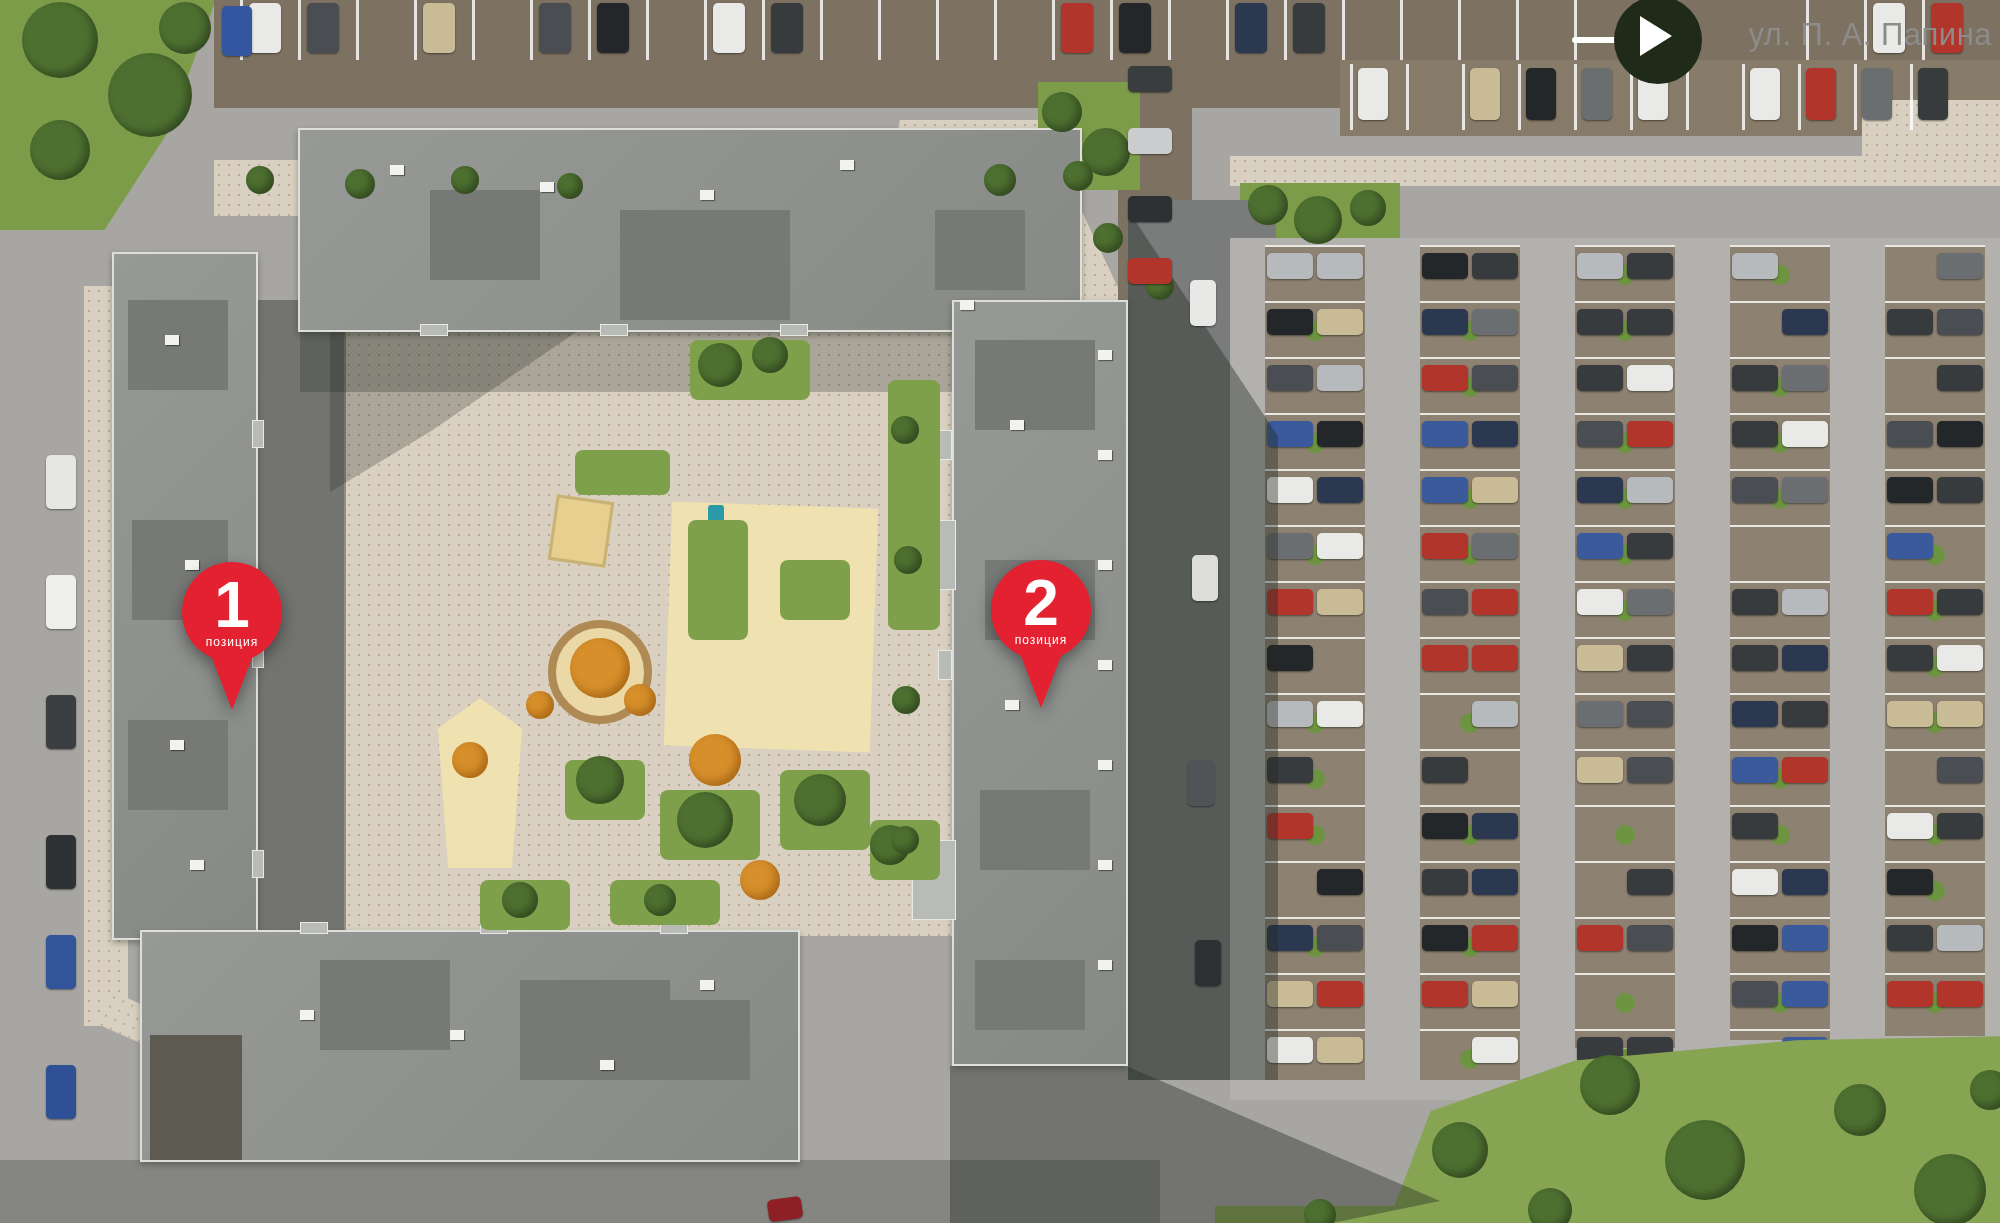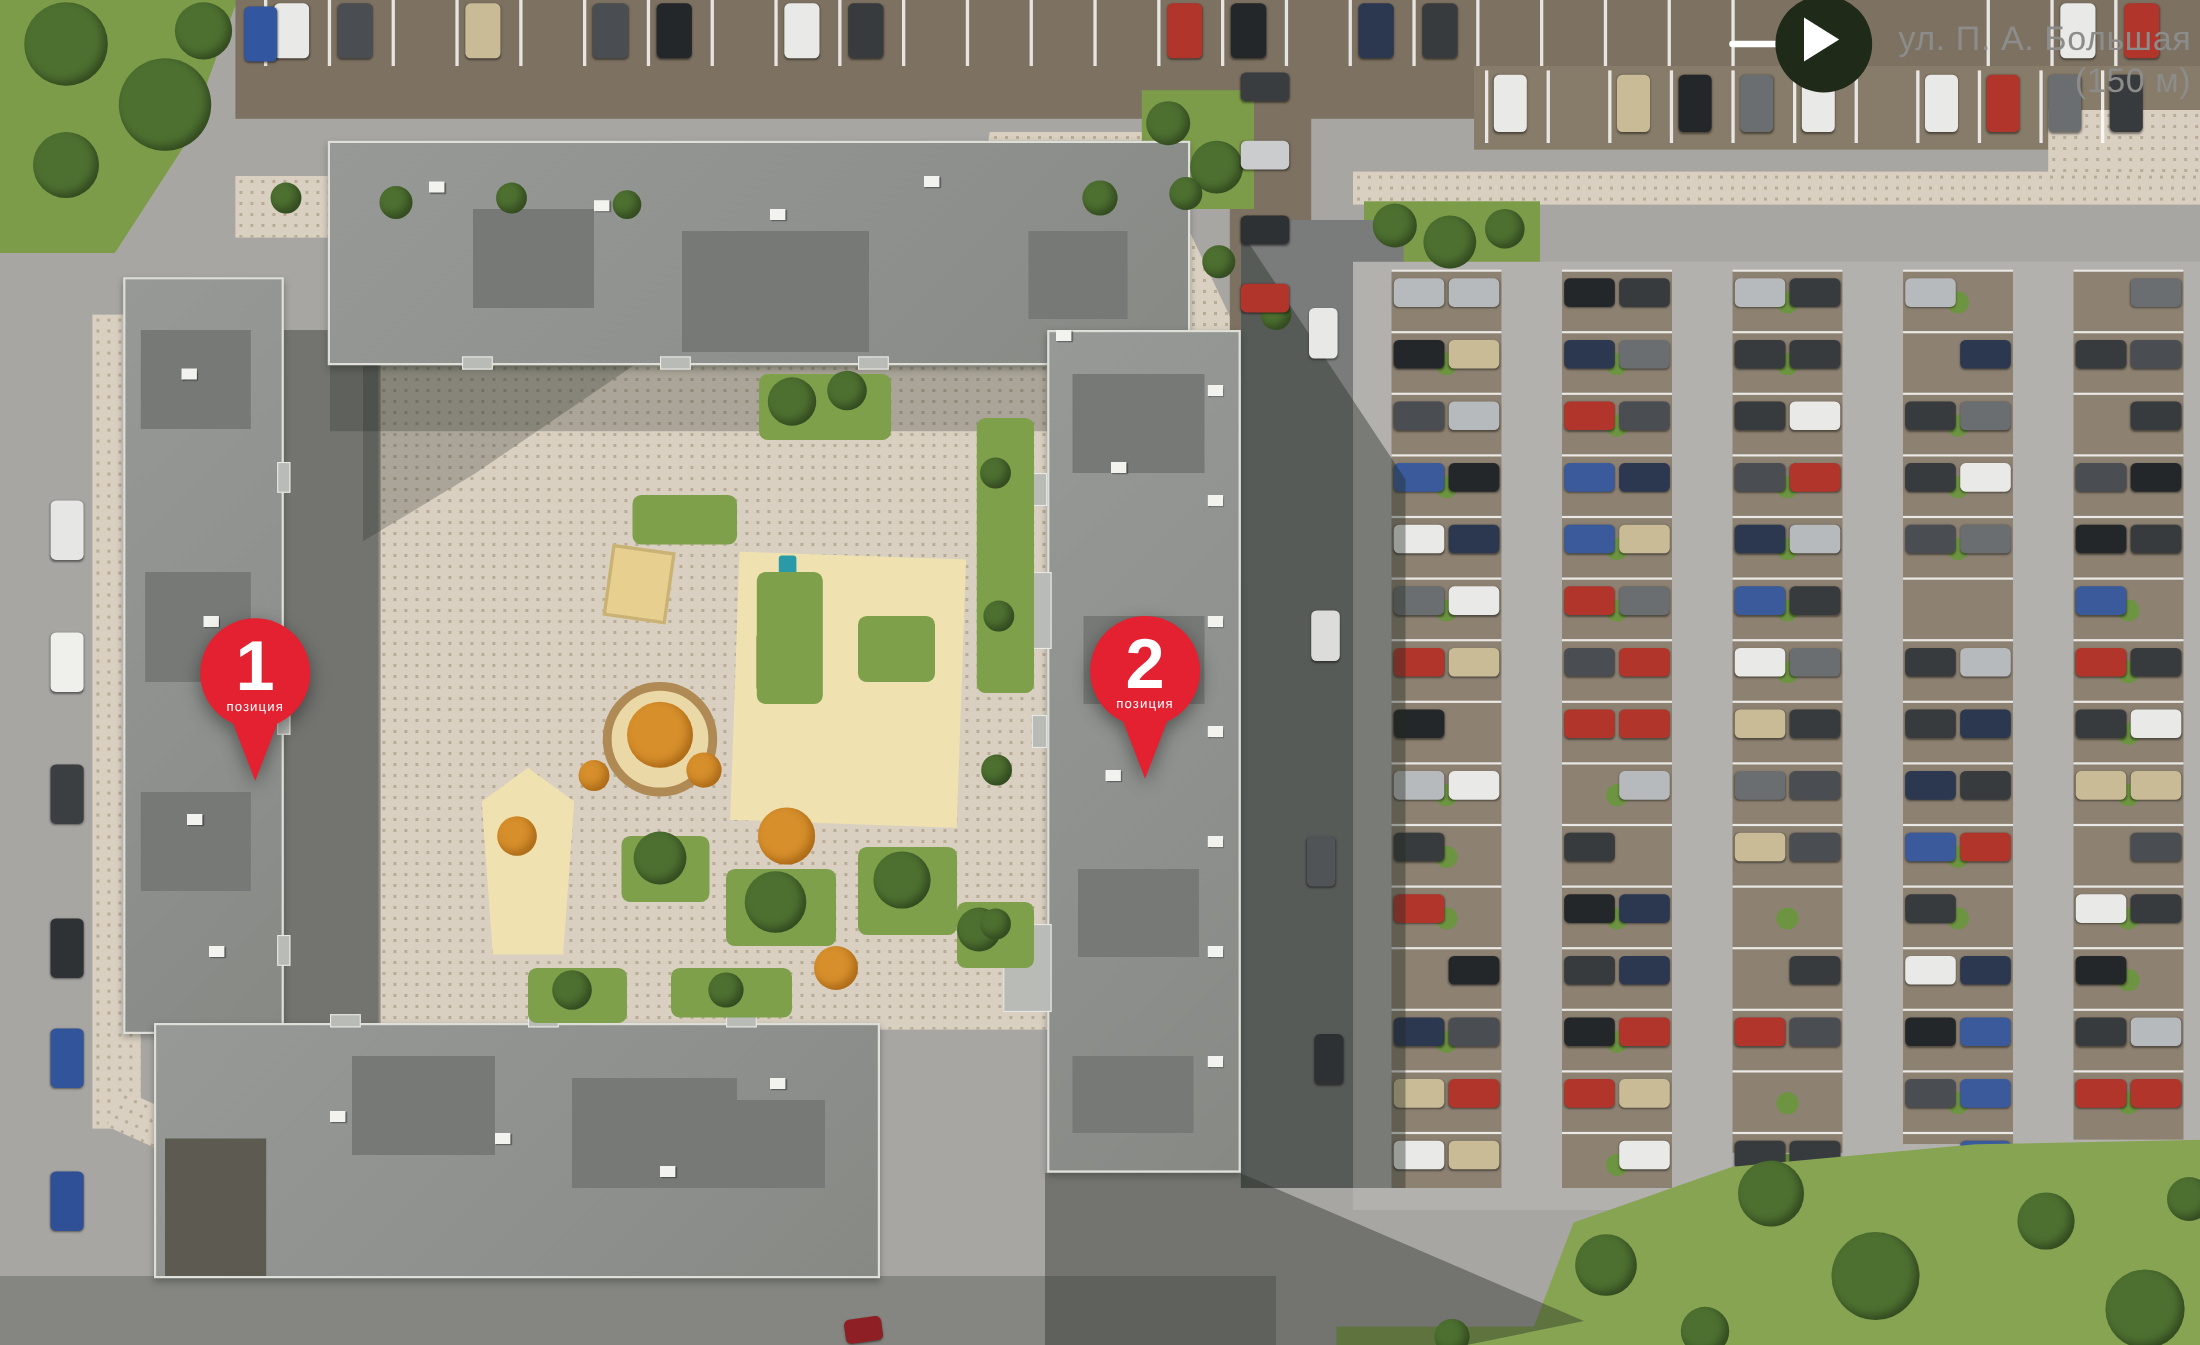--- a/index.html
+++ b/index.html
@@ -546,22 +546,21 @@
       <div class="abs car" style="left: 1195px; top: 940px; width: 26px; height: 46px; background: rgb(46, 49, 51);"></div>
       <div class="abs car" style="left: 768px; top: 1198px; width: 34px; height: 22px; background: rgb(142, 31, 36); transform: rotate(-8deg);"></div>
     </div>
 
   <div class="abs arrow-line" style="left:1572px;top:37px;width:88px;height:6px;"></div>
   <div class="abs arrow-circle" style="left:1614px;top:-4px;width:88px;height:88px;">
     <div class="arrow-tri abs" style="left:26px;top:20px;"></div>
   </div>
 
   <div class="abs street-label" style="left:1700px;top:16px;width:292px;">
-    <div>ул. П. А. Большая</div>
-    <div>(150 м)</div>
+    <div>ул. П. А. Папина</div>
   </div>
 
 
   <div class="abs pin" style="left:182px;top:562px;">
     <div class="pin-head">
       <div class="pin-num">1</div>
       <div class="pin-cap">позиция</div>
     </div>
     <div class="pin-tail"></div>
   </div>

